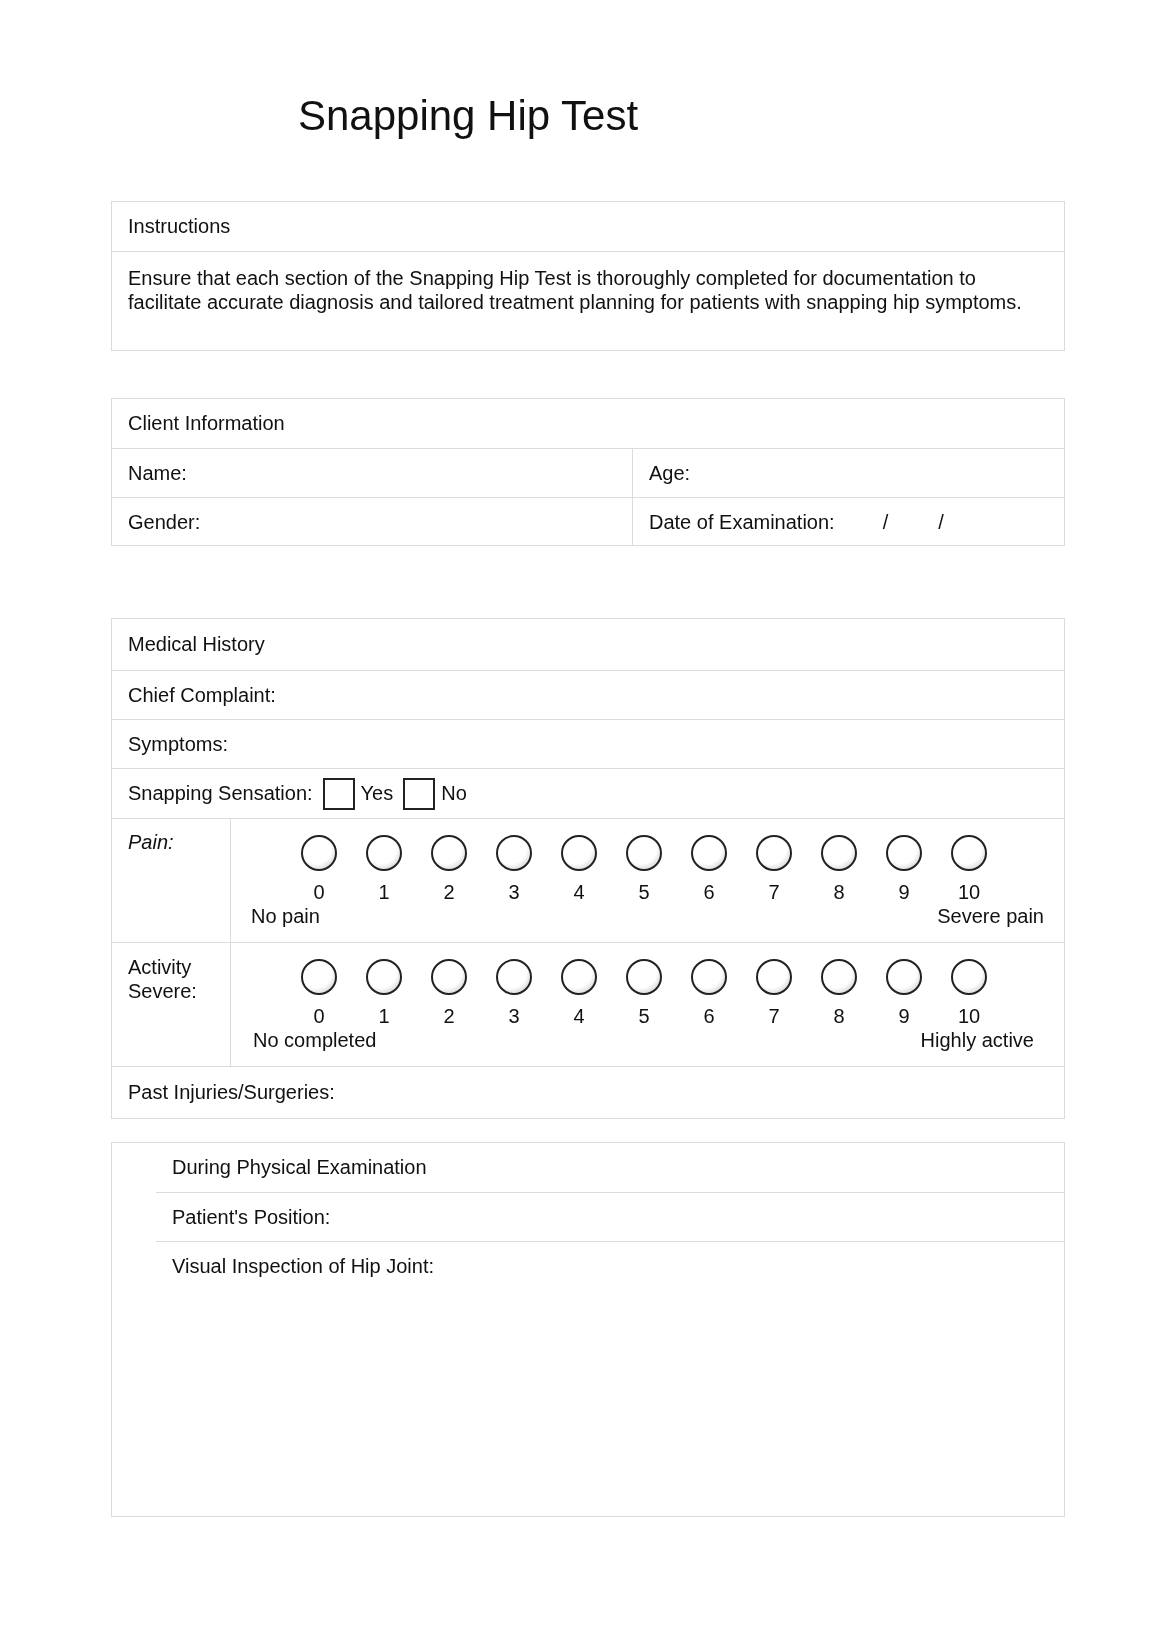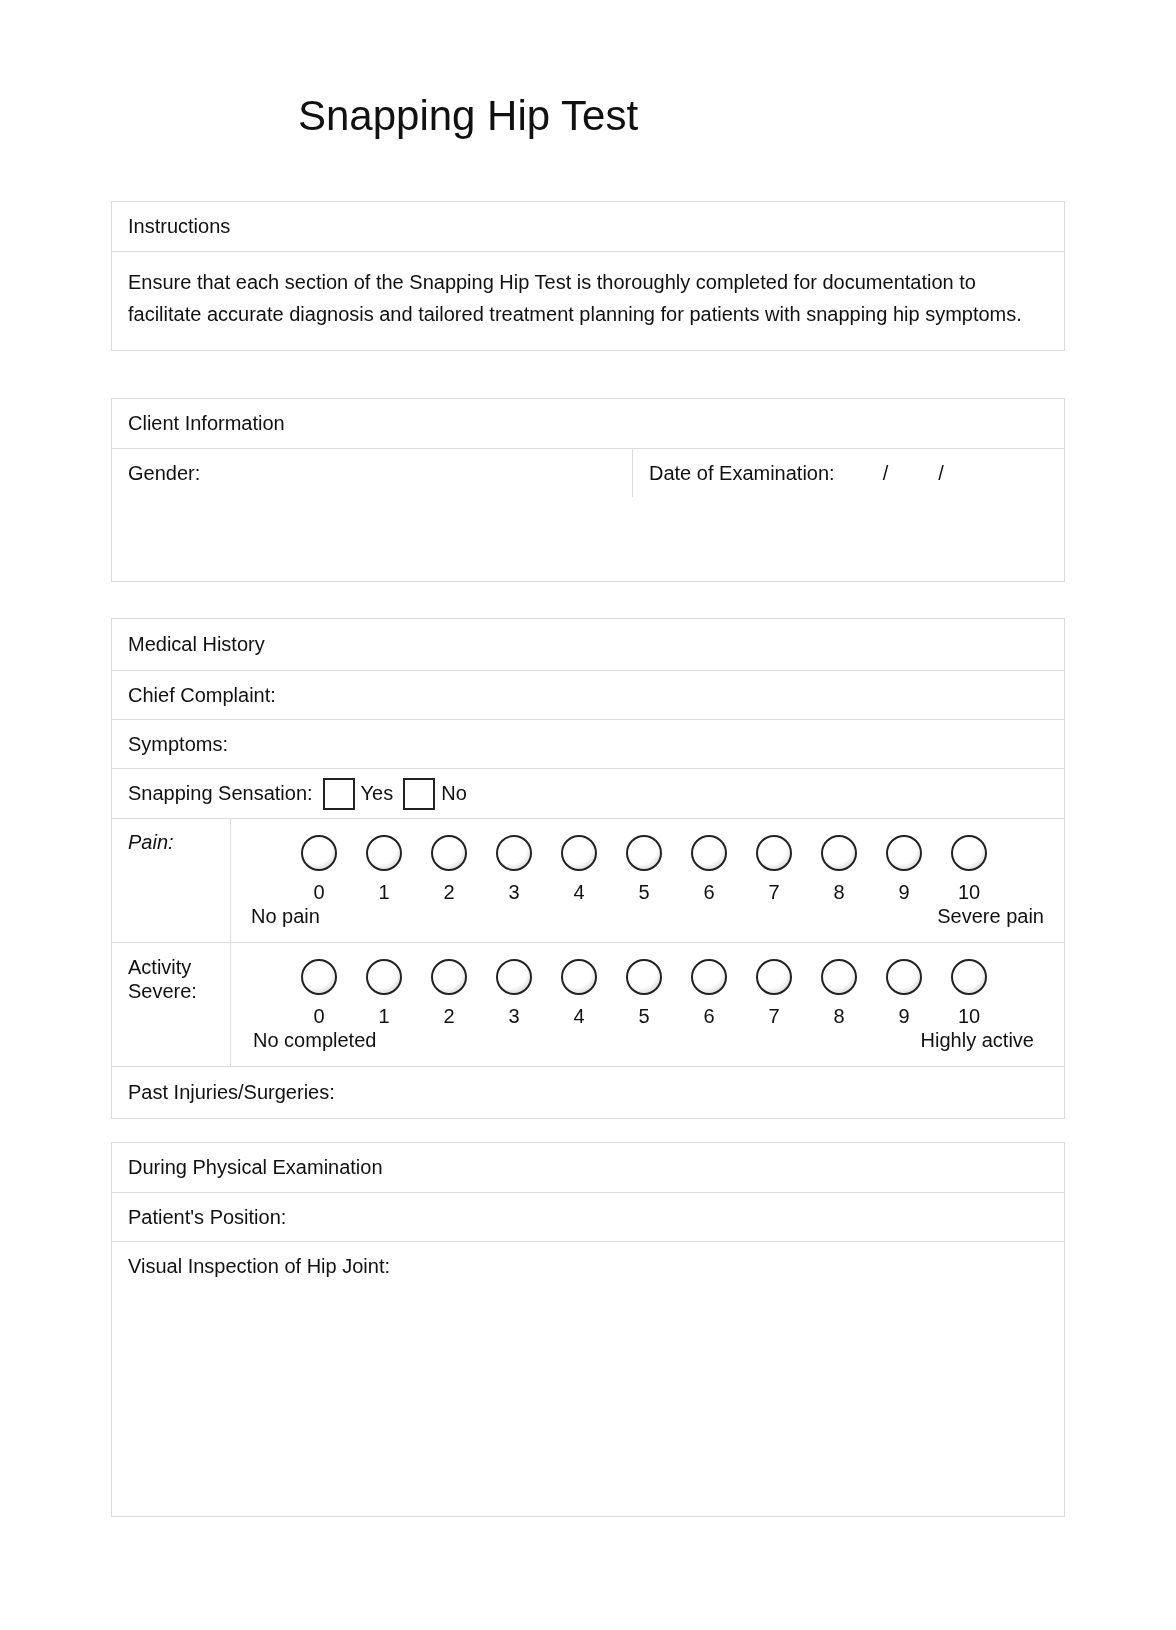--- a/index.html
+++ b/index.html
@@ -21,27 +21,35 @@
 </head>
 <body>
 
 <div class="title">Snapping Hip Test</div>
 
 <div class="box" style="top:201px;height:150px;">
   <div class="row" style="height:49px;">
     <div class="cell head">Instructions</div>
   </div>
   <div class="row" style="height:98px;">
-    <div class="cell" style="align-items:flex-start;padding-top:14px;line-height:32px;">Ensure that each section of the Snapping Hip Test is thoroughly completed for documentation to facilitate accurate diagnosis and tailored treatment planning for patients with snapping hip symptoms.</div>
+    <div class="cell" style="align-items:flex-start;padding-top:14px;line-height:24px;">Ensure that each section of the Snapping Hip Test is thoroughly completed for documentation to facilitate accurate diagnosis and tailored treatment planning for patients with snapping hip symptoms.</div>
   </div>
 </div>
 
-<div class="box" style="top:398px;height:184px;">
+<div class="box" style="top:398px;height:148px;">
   <div class="row" style="height:49px;">
     <div class="cell head">Client Information</div>
+  </div>
+  <div class="row" style="height:49px;">
+    <div class="cell" style="width:520px;">
+        <span>Name:</span>
+      </div>
+    <div class="cell vdiv" style="flex:1;">
+        <span>Age:</span>
+      </div>
   </div>
   <div class="row" style="height:49px;">
     <div class="cell" style="width:520px;">
         <span>Gender:</span>
       </div>
     <div class="cell vdiv" style="flex:1;">
       <span>Date of Examination:</span>
       <span style="margin-left:48px;">/</span>
       <span style="margin-left:50px;">/</span>
     </div>
@@ -132,21 +140,21 @@
         <div class="num" style="left: 718px; top: 62px;">10</div>
       </div>
   </div>
   <div class="row" style="height:51px;">
     <div class="cell" style="flex:1;">
         <span>Past Injuries/Surgeries:</span>
       </div>
   </div>
 </div>
 
-<div class="box" style="top:1142px;height:375px;">
+<div class="box" style="top:1142px;height:375px;padding-left:44px;">
   <div class="row" style="height:49px;">
     <div class="cell head">During Physical Examination</div>
   </div>
   <div class="row" style="height:49px;">
     <div class="cell" style="flex:1;">
         <span>Patient's Position:</span>
       </div>
   </div>
   <div class="row" style="height:274px;">
     <div class="cell" style="flex:1;align-items:flex-start;padding-top:13px;">

